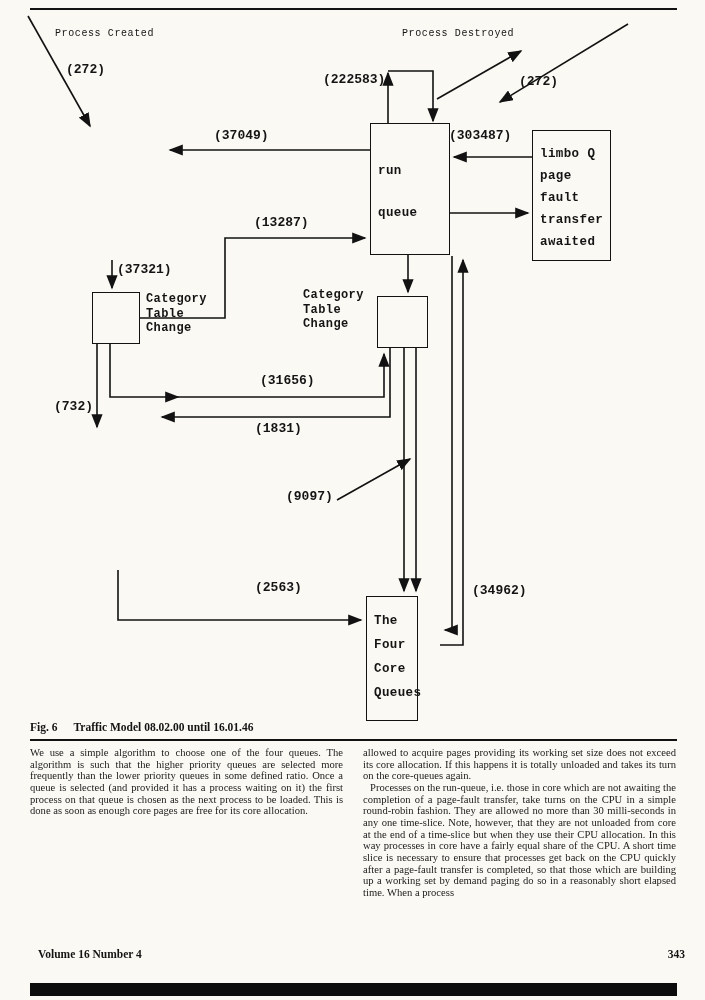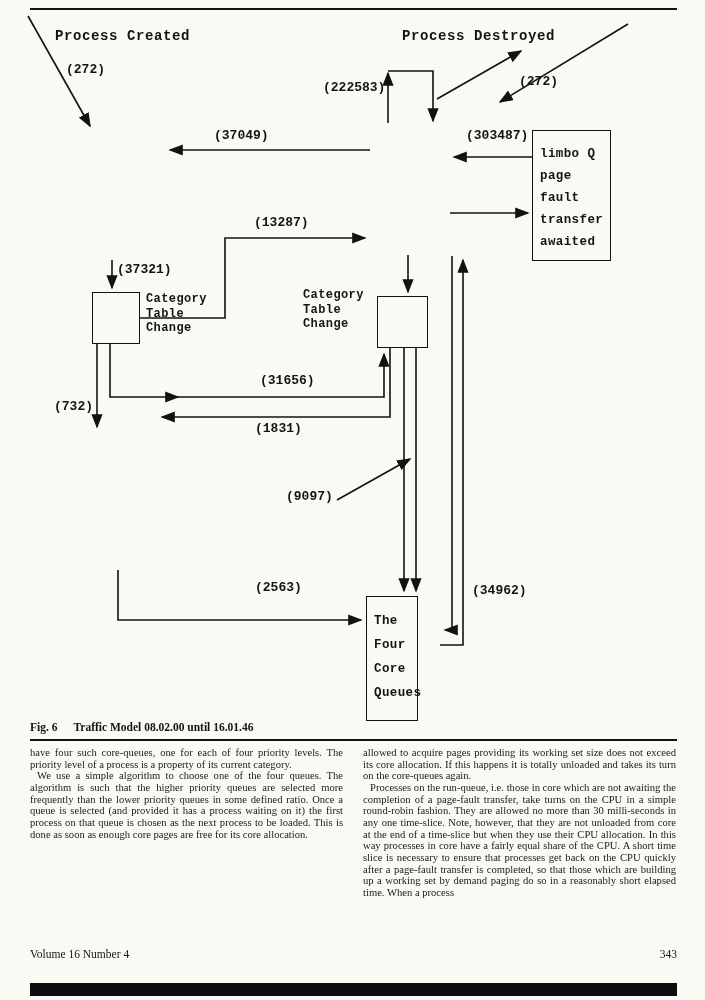--- a/index.html
+++ b/index.html
@@ -11,40 +11,40 @@
 
   .diagram { position:absolute; left:0; top:0; width:705px; height:745px; }
   svg.arrows { position:absolute; left:0; top:0; z-index:1; }
 
   .node { position:absolute; z-index:2; background:#faf9f4; border:1.6px solid #121212;
           font-family:"Liberation Mono", monospace; font-weight:bold; font-size:12.5px;
           letter-spacing:.4px; padding:var(--pt,12px) 5px 0 7px; line-height:var(--lh,22px); }
   .node .l { display:block; white-space:nowrap; }
 
   .term { position:absolute; z-index:3; font-family:"Liberation Mono", monospace;
-          font-weight:bold; font-size:14px; letter-spacing:.6px; white-space:nowrap; }
+          font-weight:normal; font-size:10px; letter-spacing:.6px; white-space:nowrap; }
   .count { position:absolute; z-index:3; font-family:"Liberation Mono", monospace;
            font-weight:bold; font-size:13px; white-space:nowrap; }
   .catlabel { position:absolute; z-index:3; font-family:"Liberation Mono", monospace;
               font-weight:bold; font-size:12px; line-height:14.5px; letter-spacing:.4px; }
   .catlabel span { display:block; }
 
   .caption { position:absolute; left:30px; top:721px; font-size:11.5px; font-weight:bold; }
   .caption .cap-label { margin-right:16px; }
   .rule-caption { position:absolute; left:30px; top:739px; width:647px; height:1.5px; background:#121212; }
 
   .column { position:absolute; top:747px; width:313px; font-size:10.6px; line-height:11.65px;
             text-align:justify; color:#1a1a1a; }
   .column.left { left:30px; }
   .column.right { left:363px; }
   .column p { margin:0; }
   .column p + p { text-indent:7px; }
 
-  .footer { position:absolute; left:30px; top:948px; width:647px; font-size:11.5px;
-            font-weight:normal; display:flex; justify-content:space-between; }
+  .footer { position:absolute; left:38px; top:948px; width:647px; font-size:11.5px;
+            font-weight:bold; display:flex; justify-content:space-between; }
   .bar-bottom { position:absolute; left:30px; top:983px; width:647px; height:13px; background:#0c0c0c; }
 </style>
 </head>
 <body>
 
 <div class="page">
 
   <div class="rule-top"></div>
 
   <div class="diagram">
@@ -77,20 +77,24 @@
         <path marker-end="url(#ah)" d="M452,256 L452,630 L445,630"></path>
         <path marker-end="url(#ah)" d="M440,645 L463,645 L463,260"></path>
         <path marker-end="url(#ah)" d="M140,318 L225,318 L225,238 L365,238"></path>
       </g>
     </svg>
 
     <div class="term" style="left:55px;top:28px">Process Created</div>
     <div class="term" style="left:402px;top:28px">Process Destroyed</div>
 
 
+    <div class="node" style="left:370px;top:123px;width:80px;height:132px;--pt:26px;--lh:42px">
+      <span class="l">run</span>
+      <span class="l">queue</span>
+    </div>
 
     <div class="node" style="left:532px;top:130px;width:79px;height:131px;--pt:12px;--lh:22px">
       <span class="l">limbo Q</span>
       <span class="l">page</span>
       <span class="l">fault</span>
       <span class="l">transfer</span>
       <span class="l">awaited</span>
     </div>
 
     <div class="node" style="left:92px;top:292px;width:48px;height:52px"></div>
@@ -109,41 +113,40 @@
       <span>Table</span>
       <span>Change</span>
     </div>
     <div class="catlabel" style="left:303px;top:288px">
       <span>Category</span>
       <span>Table</span>
       <span>Change</span>
     </div>
 
     <div class="count" style="left:66px;top:62px">(272)</div>
-    <div class="count" style="left:323px;top:80px">(222583)</div>
+    <div class="count" style="left:323px;top:72px">(222583)</div>
     <div class="count" style="left:519px;top:74px">(272)</div>
     <div class="count" style="left:214px;top:128px">(37049)</div>
-    <div class="count" style="left:466px;top:128px">(303487)</div>
+    <div class="count" style="left:449px;top:128px">(303487)</div>
     <div class="count" style="left:254px;top:215px">(13287)</div>
     <div class="count" style="left:117px;top:262px">(37321)</div>
     <div class="count" style="left:260px;top:373px">(31656)</div>
     <div class="count" style="left:54px;top:399px">(732)</div>
     <div class="count" style="left:255px;top:421px">(1831)</div>
     <div class="count" style="left:286px;top:489px">(9097)</div>
     <div class="count" style="left:255px;top:580px">(2563)</div>
     <div class="count" style="left:472px;top:583px">(34962)</div>
   </div>
 
   <div class="caption">
     <span class="cap-label">Fig. 6</span><span class="cap-text">Traffic Model 08.02.00 until 16.01.46</span>
   </div>
   <div class="rule-caption"></div>
 
   <div class="column left">
-    <p>have four such core-queues, one for each of four priority levels. The priority level of a process is a property of its current category.</p>
     <p>We use a simple algorithm to choose one of the four queues. The algorithm is such that the higher priority queues are selected more frequently than the lower priority queues in some defined ratio. Once a queue is selected (and provided it has a process waiting on it) the first process on that queue is chosen as the next process to be loaded. This is done as soon as enough core pages are free for its core allocation.</p>
   </div>
   <div class="column right">
     <p>allowed to acquire pages providing its working set size does not exceed its core allocation. If this happens it is totally unloaded and takes its turn on the core-queues again.</p>
     <p>Processes on the run-queue, i.e. those in core which are not awaiting the completion of a page-fault transfer, take turns on the CPU in a simple round-robin fashion. They are allowed no more than 30 milli-seconds in any one time-slice. Note, however, that they are not unloaded from core at the end of a time-slice but when they use their CPU allocation. In this way processes in core have a fairly equal share of the CPU. A short time slice is necessary to ensure that processes get back on the CPU quickly after a page-fault transfer is completed, so that those which are building up a working set by demand paging do so in a reasonably short elapsed time. When a process</p>
   </div>
 
   <div class="footer">
     <span>Volume 16  Number 4</span>
     <span>343</span>

